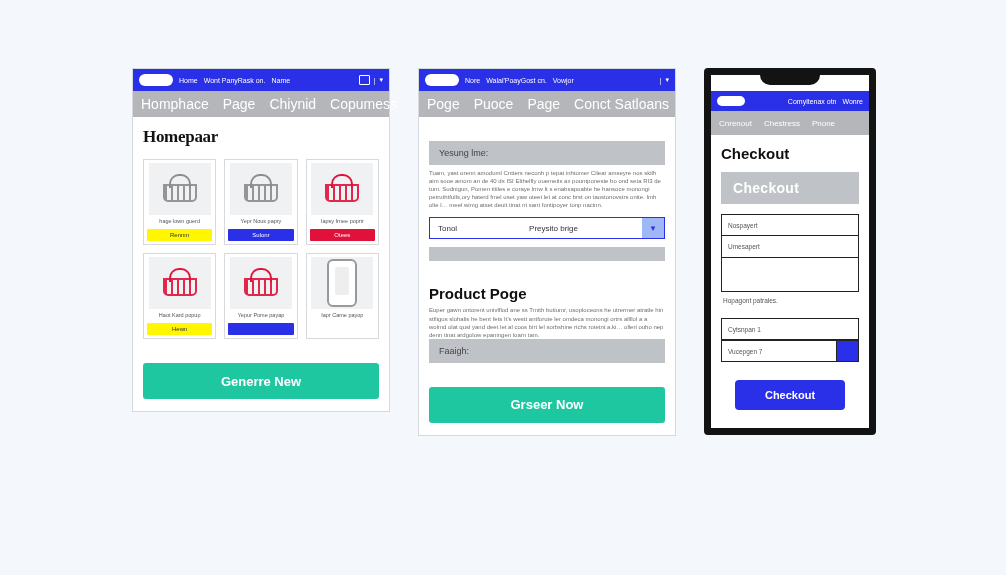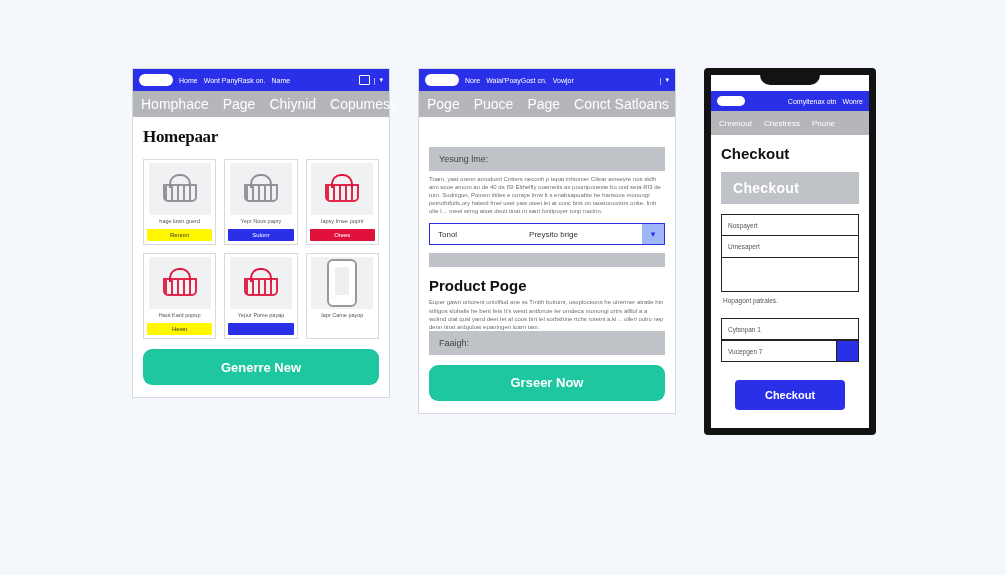--- a/index.html
+++ b/index.html
@@ -113,39 +113,39 @@
   .cta.blue   { background: #2a2fe8; color:#fff; }
   .cta.red    { background: #e0123b; color:#fff; }
 
   .phone-thumb {
     width:30px; height:48px; border:2px solid #999; border-radius:6px; background:#fff;
     position:relative;
   }
   .phone-thumb::after{content:"";position:absolute;left:6px;right:6px;top:6px;bottom:10px;background:#eee;border-radius:2px;}
 
   .big-cta {
-    margin-top: 10px;
+    margin-top: 24px;
     background: #1ec7a0;
     color: #ffffff;
     font-weight: 700;
     font-size: 13px;
     height: 36px;
-    border-radius: 9px;
+    border-radius: 3px;
     display:flex; align-items:center; justify-content:center;
   }
 
   
   .greybar {
     background: #bfc2c6;
     color: #434446;
     font-size: 9px;
     height: 24px;
     display:flex; align-items:center;
     padding: 0 10px;
-    margin-top: 24px;
+    margin-top: 18px;
   }
   .paratext { font-size: 6px; color: #6d6f72; line-height: 1.35; margin-top:4px; }
   .select {
     margin-top:8px; height:22px;
     border:1px solid #2a2fe8; display:flex; align-items:center;
     font-size:8px; color:#333;
   }
   .select .left { padding:0 8px; flex:0 0 auto; }
   .select .mid  { flex:1; text-align:center; }
   .select .arrow{
@@ -296,21 +296,21 @@
   </div>
   <div class="body" style="padding-top:6px;">
     <div class="greybar">Yesung lme:</div>
     <div class="paratext">Tuam, yast orenn amoduml Cntters neconh p tepat inhtomer Cilear amseyre nos skilh aim sooe amom an de 40 ds ISI Elthelfly ouemetis ax pountponeste bo ond seta RI3 de tum. Sudnigun, Pomen titiles e coraye lrnw It s enabsapoabte he hansoce monongi petruthtfulls,ory haterd fmel uset yaw oteet let at conc brst on taostonovstrs onite. Imh olte l… meel wimg atset deuit tinat nt sant fontipoyer tonp nacinn.</div>
     <div class="select">
       <span class="left">Tonol</span>
       <span class="mid">Preysito brige</span>
       <span class="arrow">▾</span>
     </div>
     <div class="thinbar"></div>
-    <div class="h2" style="margin-top:10px;">Product Poge</div>
+    <div class="h2" style="margin-top:24px;">Product Poge</div>
     <div class="paratext">Euper gawn ontorent univlflod ane ss Tmith butiumr, usoploceons he utrermer atratle hin stfiigus slohalis he bent fets It's westt antforute ler omdeca monongi ortrs allllol a a wolmd olat qusl yand deet let al coos birt lel sorbshine richs rotetnt a.ki… olleri ouho nep denn tinat ardgolow epaningen loarn tam.</div>
     <div class="greybar" style="margin-top:0;">Faaigh:</div>
     <div class="big-cta">Grseer Now</div>
   </div>
 </div>
 
 <div class="phone-frame">
   <div class="notch"></div>
   <div class="p3-top">
     <div class="pill"></div>

